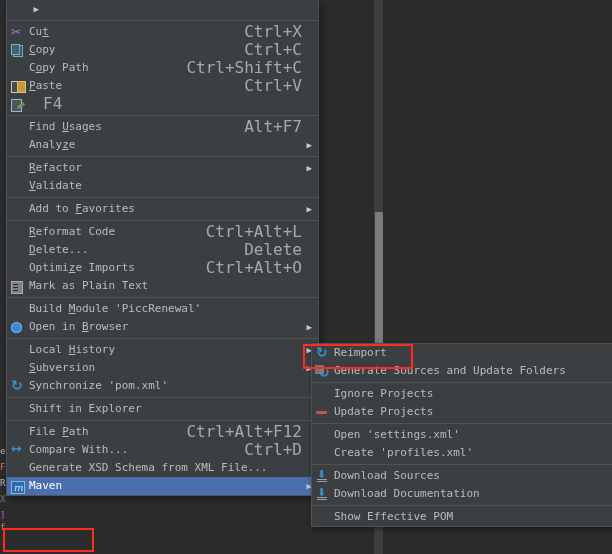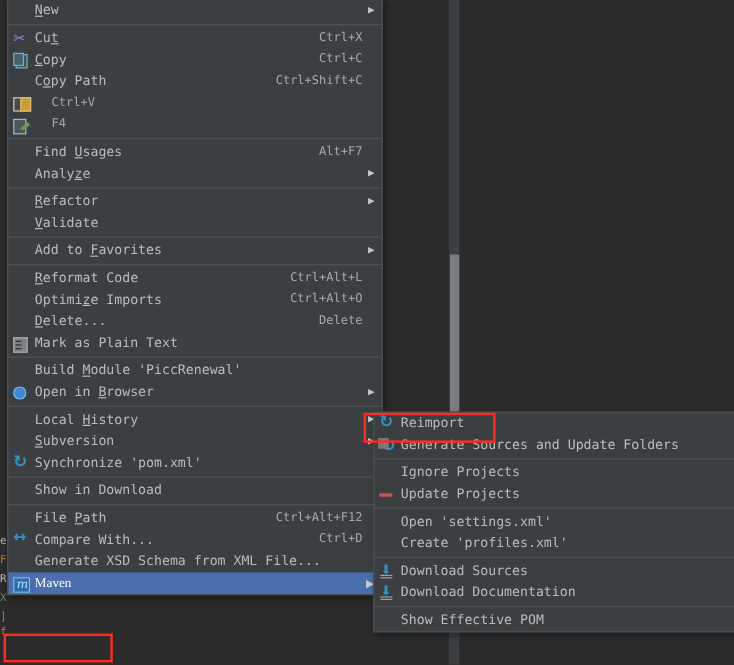--- a/index.html
+++ b/index.html
@@ -61,21 +61,20 @@
     line-height: 18px;
     display: flex;
     align-items: center;
     padding: 0 6px 0 0;
     white-space: nowrap;
     box-sizing: border-box;
   }
   .menu-item.selected {
     background: #4b6eaf;
     color: #ffffff;
-    font-family: Liberation Serif, serif;
   }
   .sep {
     height: 1px;
     background: #4f5356;
     margin: 2px 0;
   }
   .ico {
     width: 22px;
     min-width: 22px;
     height: 18px;
@@ -83,21 +82,21 @@
     display: inline-block;
   }
   .label {
     flex: 1 1 auto;
     overflow: hidden;
     text-overflow: clip;
   }
   .accel {
     color: #a9a9a9;
     padding-left: 14px;
-    font-size: 10px;
+    font-size: 16px;
   }
   .arrow {
     width: 10px;
     min-width: 10px;
     text-align: right;
     font-size: 9px;
     color: #c8c8c8;
   }
   .arrow.hidden { visibility: hidden; }
 
@@ -241,21 +240,20 @@
       <div class="bg-frag" style="top: 462px; color: rgb(204, 120, 50);">F</div>
       <div class="bg-frag" style="top: 478px; color: rgb(187, 187, 187);">R</div>
       <div class="bg-frag" style="top: 494px; color: rgb(106, 135, 89);">X</div>
       <div class="bg-frag" style="top: 510px; color: rgb(152, 118, 170);">]</div>
       <div class="bg-frag" style="top: 522px; color: rgb(204, 120, 50);">f</div>
     </div>
 
   <div id="main-menu">
       <div class="menu-item">
         <span class="ico"></span>
-        <span class="label"><u>N</u>ew</span>
         <span class="arrow">▶</span>
       </div>
       <div class="sep"></div>
       <div class="menu-item">
         <span class="ico">
           <span class="i-scissors"></span>
         </span>
         <span class="label">Cu<u>t</u></span>
         <span class="accel">Ctrl+X</span>
         <span class="arrow hidden">▶</span>
@@ -271,20 +269,21 @@
       <div class="menu-item">
         <span class="ico"></span>
         <span class="label">C<u>o</u>py Path</span>
         <span class="accel">Ctrl+Shift+C</span>
         <span class="arrow hidden">▶</span>
       </div>
       <div class="menu-item">
         <span class="ico">
           <span class="i-paste"></span>
         </span>
+        <span class="label"><u>P</u>aste</span>
         <span class="accel">Ctrl+V</span>
         <span class="arrow hidden">▶</span>
       </div>
       <div class="menu-item">
         <span class="ico">
           <span class="i-jump"></span>
         </span>
         <span class="accel">F4</span>
         <span class="arrow hidden">▶</span>
       </div>
@@ -319,31 +318,31 @@
       </div>
       <div class="sep"></div>
       <div class="menu-item">
         <span class="ico"></span>
         <span class="label"><u>R</u>eformat Code</span>
         <span class="accel">Ctrl+Alt+L</span>
         <span class="arrow hidden">▶</span>
       </div>
       <div class="menu-item">
         <span class="ico"></span>
+        <span class="label"><u>D</u>elete...</span>
+        <span class="accel">Delete</span>
+        <span class="arrow hidden">▶</span>
+      </div>
+      <div class="menu-item">
+        <span class="ico"></span>
         <span class="label">Optimi<u>z</u>e Imports</span>
         <span class="accel">Ctrl+Alt+O</span>
         <span class="arrow hidden">▶</span>
       </div>
       <div class="menu-item">
-        <span class="ico"></span>
-        <span class="label"><u>D</u>elete...</span>
-        <span class="accel">Delete</span>
-        <span class="arrow hidden">▶</span>
-      </div>
-      <div class="menu-item">
         <span class="ico">
           <span class="i-plain"></span>
         </span>
         <span class="label">Mark as Plain Text</span>
         <span class="arrow hidden">▶</span>
       </div>
       <div class="sep"></div>
       <div class="menu-item">
         <span class="ico"></span>
         <span class="label">Build <u>M</u>odule 'PiccRenewal'</span>
@@ -370,21 +369,21 @@
       <div class="menu-item">
         <span class="ico">
           <span class="i-sync"></span>
         </span>
         <span class="label">Synchronize 'pom.xml'</span>
         <span class="arrow hidden">▶</span>
       </div>
       <div class="sep"></div>
       <div class="menu-item">
         <span class="ico"></span>
-        <span class="label">Show in Download</span>
+        <span class="label">Shift in Explorer</span>
         <span class="arrow hidden">▶</span>
       </div>
       <div class="sep"></div>
       <div class="menu-item">
         <span class="ico"></span>
         <span class="label">File <u>P</u>ath</span>
         <span class="accel">Ctrl+Alt+F12</span>
         <span class="arrow hidden">▶</span>
       </div>
       <div class="menu-item">

